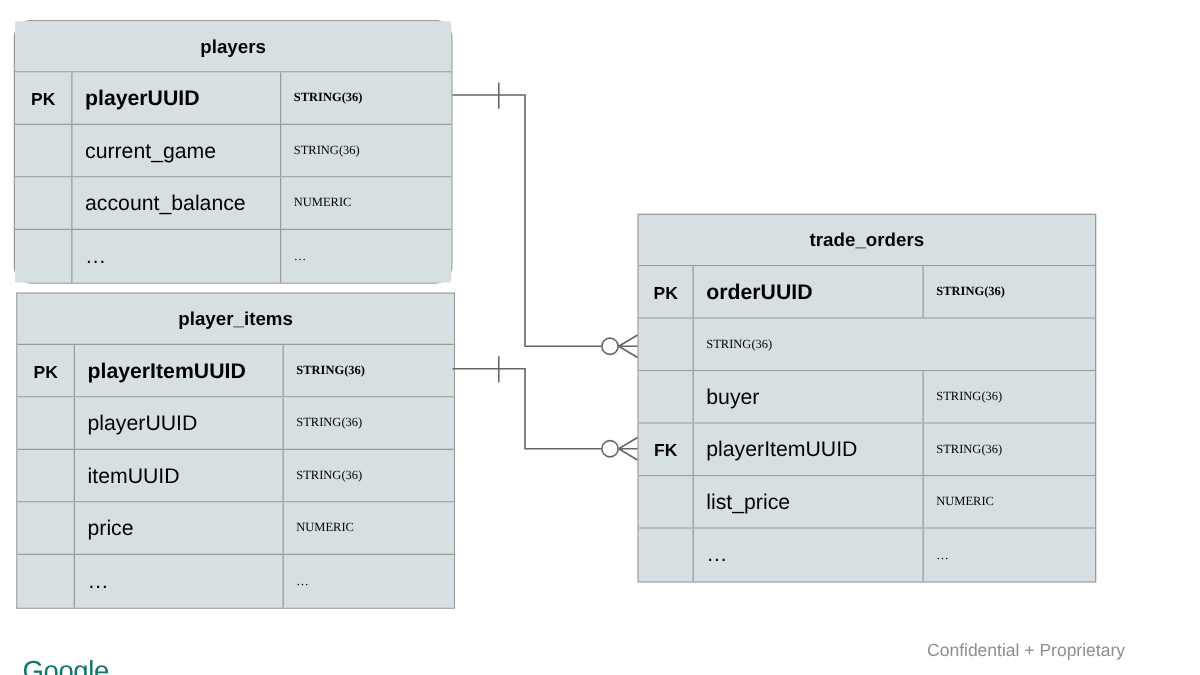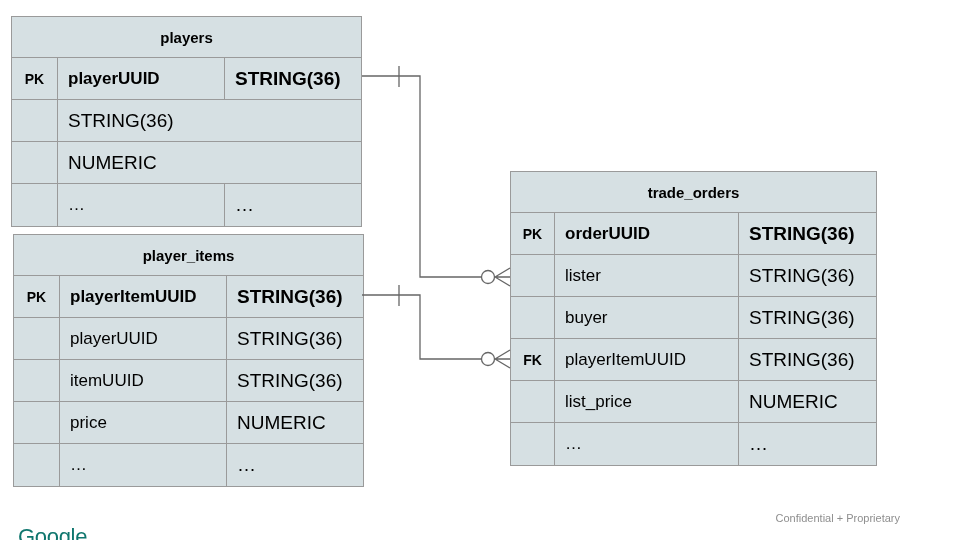--- a/index.html
+++ b/index.html
@@ -70,29 +70,30 @@
     padding-left: 10px;
     font-size: 17px;
     color: #000;
     white-space: nowrap;
   }
   .c-type {
     box-sizing: border-box;
     display: flex;
     align-items: center;
     padding-left: 10px;
-    font-size: 19px;
-    color: #000;
-    white-space: nowrap;
+    font-size: 10px;
+    color: #000;
+    white-space: nowrap;
+    font-family: Liberation Serif, serif;
   }
   .erow.pk .c-name,
   .erow.pk .c-type { font-weight: bold; }
 
   
-  #tbl-players    { left: 11px;  top: 16px;  width: 351px; }
+  #tbl-players    { left: 11px;  top: 16px;  width: 351px; border-radius: 14px; }
   #tbl-players    .c-key  { width: 46px; }
   #tbl-players    .c-name { width: 167px; }
   #tbl-players    .c-type { width: 136px; }
 
   #tbl-player-items { left: 13px; top: 234px; width: 351px; }
   #tbl-player-items .c-key  { width: 46px; }
   #tbl-player-items .c-name { width: 167px; }
   #tbl-player-items .c-type { width: 136px; }
 
   #tbl-trade-orders { left: 510px; top: 171px; width: 367px; }
@@ -116,44 +117,46 @@
     font-family: "Liberation Sans", sans-serif;
     font-size: 22px;
     color: #0f766e;
     letter-spacing: -0.3px;
     user-select: none;
   }
   .conf {
     position: absolute;
     right: 60px;
     top: 512px;
-    font-size: 11px;
+    font-size: 14px;
     color: #8e8e8e;
     white-space: nowrap;
   }
 </style>
 </head>
 <body>
 
 <div id="canvas">
 
   <div class="entity" id="tbl-players">
     <div class="title">players</div>
 
     <div class="erow pk">
       <div class="c-key">PK</div>
       <div class="c-name">playerUUID</div>
       <div class="c-type">STRING(36)</div>
     </div>
     <div class="erow">
       <div class="c-key"></div>
-      <div class="c-type">STRING(36)</div>
-    </div>
-    <div class="erow">
-      <div class="c-key"></div>
+      <div class="c-name">current_game</div>
+      <div class="c-type">STRING(36)</div>
+    </div>
+    <div class="erow">
+      <div class="c-key"></div>
+      <div class="c-name">account_balance</div>
       <div class="c-type">NUMERIC</div>
     </div>
     <div class="erow">
       <div class="c-key"></div>
       <div class="c-name">…</div>
       <div class="c-type">…</div>
     </div>
   </div>
 
   <div class="entity" id="tbl-player-items">
@@ -189,21 +192,20 @@
   <div class="entity" id="tbl-trade-orders">
     <div class="title">trade_orders</div>
 
     <div class="erow pk">
       <div class="c-key">PK</div>
       <div class="c-name">orderUUID</div>
       <div class="c-type">STRING(36)</div>
     </div>
     <div class="erow">
       <div class="c-key"></div>
-      <div class="c-name">lister</div>
       <div class="c-type">STRING(36)</div>
     </div>
     <div class="erow">
       <div class="c-key"></div>
       <div class="c-name">buyer</div>
       <div class="c-type">STRING(36)</div>
     </div>
     <div class="erow">
       <div class="c-key">FK</div>
       <div class="c-name">playerItemUUID</div>

